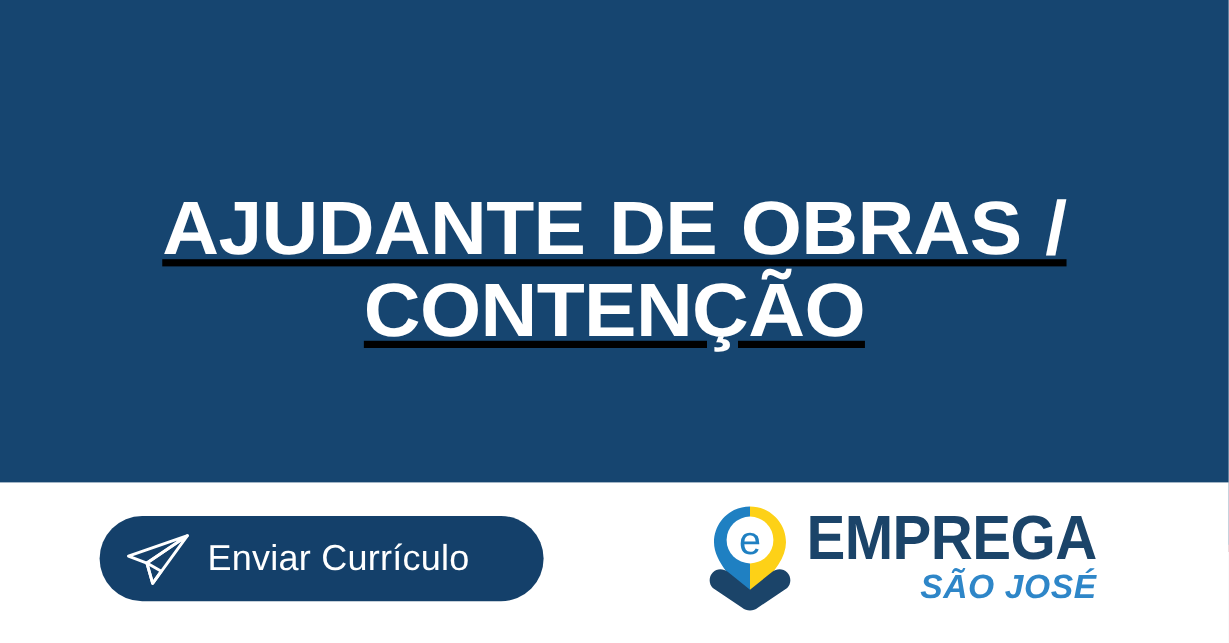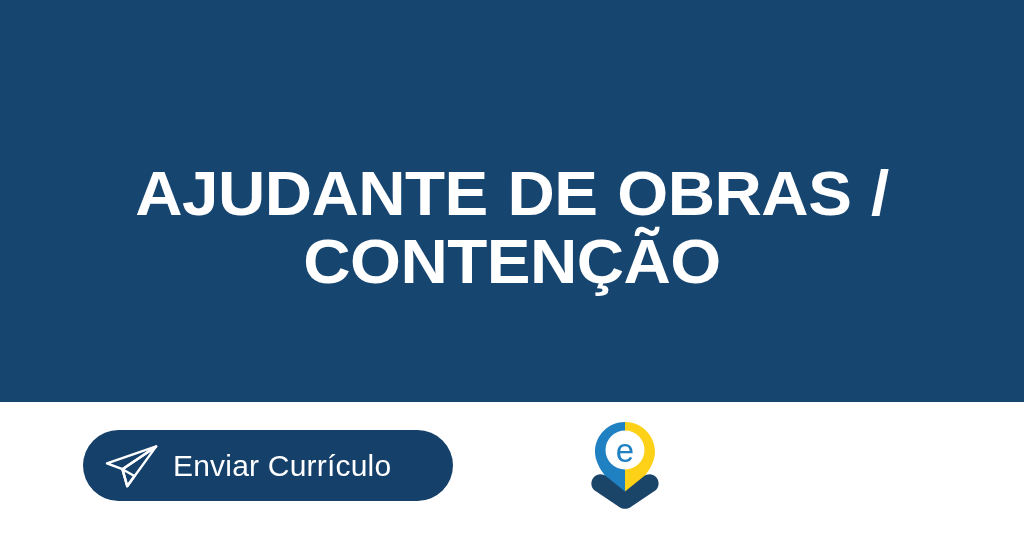--- a/index.html
+++ b/index.html
@@ -30,21 +30,22 @@
     left: 0;
     top: 0;
     width: 1024px;
     height: 460px;
     background: #164570;
     display: flex;
     align-items: center;
     justify-content: center;
     box-sizing: border-box;
     padding: 0 34px 4px 34px;
-    border-bottom: 2px solid #fca5a5;
+    border-bottom: 6px solid #fca5a5;
+    text-decoration: underline;
   }
 
   .hero-title {
     margin: 0;
     color: #ffffff;
     font-family: "Liberation Sans", sans-serif;
     font-weight: 700;
     font-size: 63px;
     line-height: 1.08;
     letter-spacing: -0.5px;
@@ -176,16 +177,24 @@
           <circle cx="37" cy="30" r="19.5" fill="#ffffff"></circle>
 
           <text x="37" y="41.5" text-anchor="middle" font-family="'Liberation Sans', sans-serif" font-size="33" font-weight="400" fill="#1f80c2">e</text>
 
           <path d="M6 57 C2.5 60.5 2.5 66.5 6 70 L30.5 86.5 C34.2 89.6 39.8 89.6 43.5 86.5
                    L68 70 C71.5 66.5 71.5 60.5 68 57 C64.5 53.5 59.2 53.6 55.6 56.5
                    L37 71.4 L18.4 56.5 C14.8 53.6 9.5 53.5 6 57 Z" fill="#1b4469"></path>
         </svg>
       </span>
 
+      <span class="logo-words">
+        <svg class="logo-wordmark" viewBox="0 0 242 52" aria-hidden="true">
+          <text x="0" y="44" font-family="'Liberation Sans', sans-serif" font-size="52" font-weight="700" letter-spacing="-0.5" fill="#1b4469" textLength="242" lengthAdjust="spacingAndGlyphs">EMPREGA</text>
+        </svg>
+        <svg class="logo-subtitle" viewBox="0 0 178 32" aria-hidden="true">
+          <text x="178" y="26" text-anchor="end" font-family="'Liberation Sans', sans-serif" font-size="28" font-weight="700" font-style="italic" letter-spacing="0.5" fill="#2e86c8">SÃO JOSÉ</text>
+        </svg>
+      </span>
 
     </div>
   </div>
 </div>
 
 </body></html>

